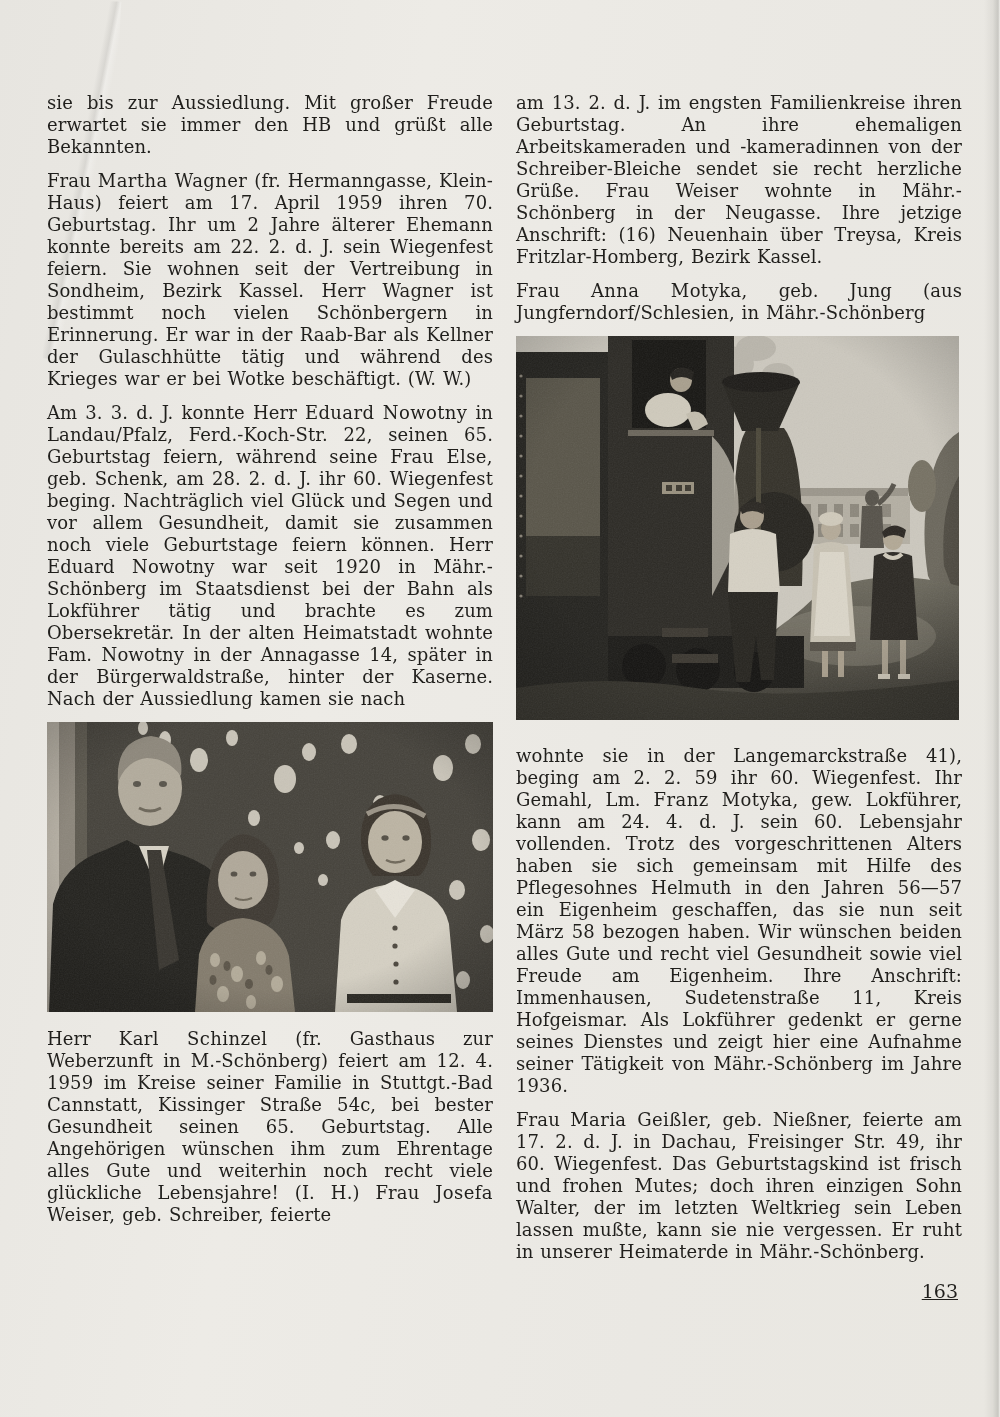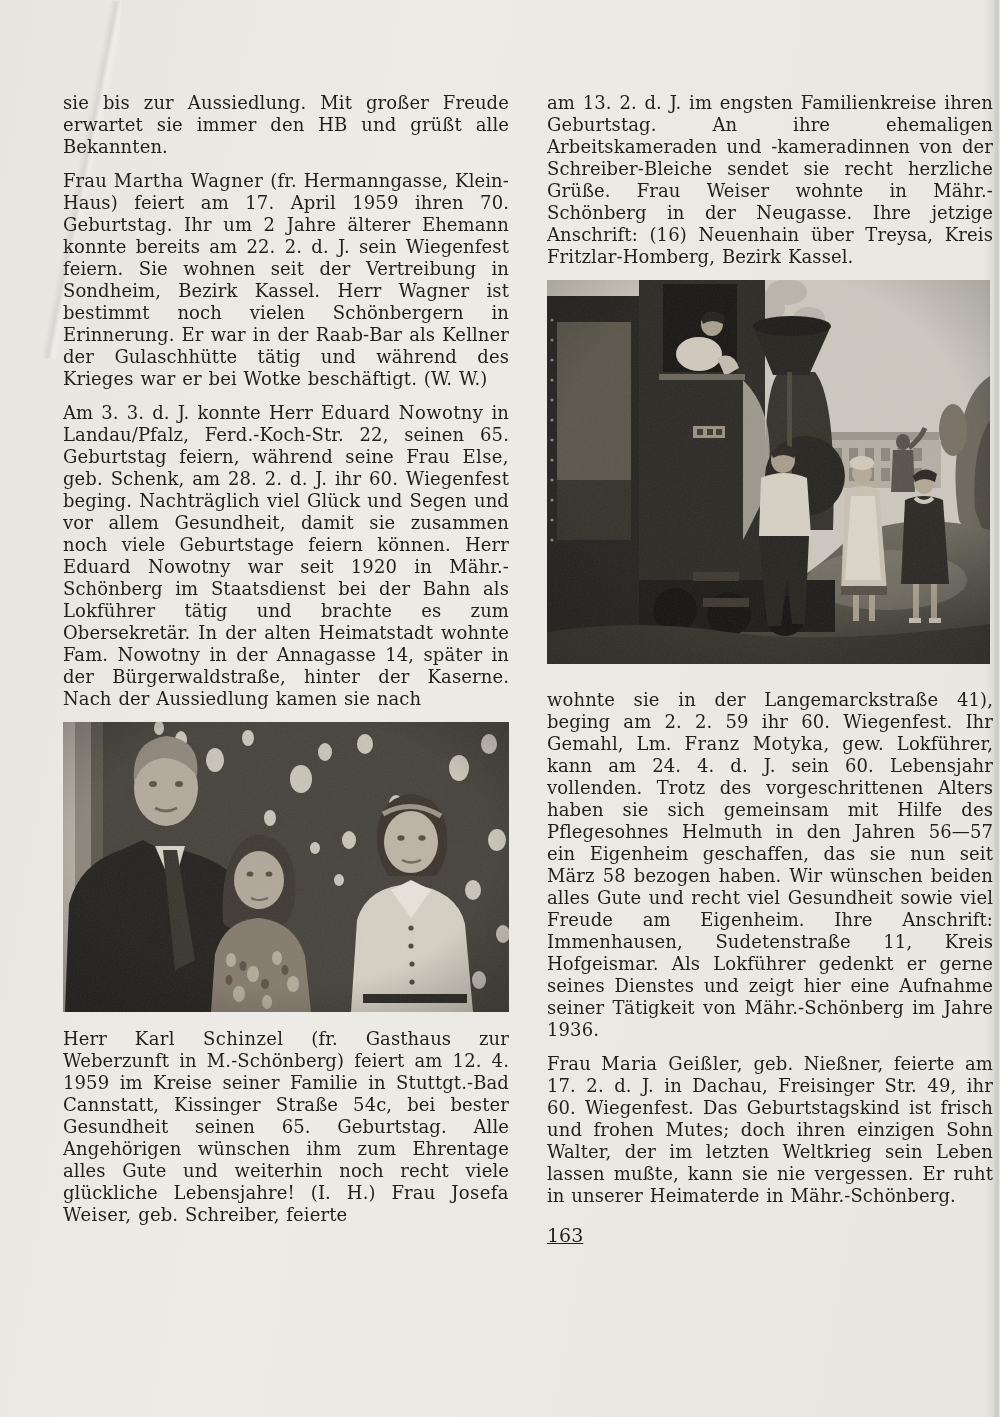--- a/index.html
+++ b/index.html
@@ -22,41 +22,41 @@
     transform:rotate(3deg);
     pointer-events:none;
   }
   
   .page::after{
     content:"";position:absolute;right:0;top:0;width:16px;height:100%;
     background:linear-gradient(to right,rgba(0,0,0,0) 0%,rgba(0,0,0,0.05) 55%,rgba(0,0,0,0.14) 88%,rgba(255,255,255,0.3) 100%);
     pointer-events:none;
   }
   .columns{
-    position:absolute;top:92px;left:63px;
-    display:flex;gap:38px;
+    position:absolute;top:92px;left:47px;
+    display:flex;gap:23px;
   }
   .col{width:446px;}
   .col p{
     margin:0 0 12px 0;
     font-size:18px;
     line-height:22px;
     text-align:justify;
     letter-spacing:0.1px;
     word-spacing:1px;
   }
   .col p b{font-weight:normal;letter-spacing:0.4px;}
   figure{margin:0;line-height:0;}
   .photo-family{width:446px;height:290px;margin:2px 0 16px 0;}
   .photo-loco{width:443px;height:384px;margin:4px 0 25px 0;}
   .photo-family svg,.photo-loco svg{width:100%;height:100%;display:block;}
   .byline{text-align:right !important;}
   .pagenum{
     margin-top:16px;
-    text-align:left;
+    text-align:right;
     font-size:19px;
     line-height:24px;
     padding-right:4px;
     text-decoration:underline;
   }
 </style>
 </head>
 <body>
 
 <div class="page">
@@ -163,20 +163,21 @@
         </svg>
       </figure>
 
 
       <p><span>Herr </span><b>Karl Schinzel</b><span> (fr. Gasthaus zur Weberzunft in M.-Schönberg) feiert am 12. 4. 1959 im Kreise seiner Familie in Stuttgt.-Bad Cannstatt, Kissinger Straße 54c, bei bester Gesundheit seinen 65. Geburtstag. Alle Angehörigen wünschen ihm zum Ehrentage alles Gute und weiterhin noch recht viele glückliche Lebensjahre! (I. H.) Frau </span><b>Josefa Weiser,</b><span> geb. Schreiber, feierte</span></p>
     </div>
 
     <div class="col">
       <p><span>am 13. 2. d. J. im engsten Familienkreise ihren Geburtstag. An ihre ehemaligen Arbeitskameraden und -kameradinnen von der Schreiber-Bleiche sendet sie recht herzliche Grüße. Frau Weiser wohnte in Mähr.-Schönberg in der Neugasse. Ihre jetzige Anschrift: (16) Neuenhain über Treysa, Kreis Fritzlar-Homberg, Bezirk Kassel.</span></p>
 
+      <p><span>Frau </span><b>Anna Motyka,</b><span> geb. Jung (aus Jungferndorf/Schlesien, in Mähr.-Schönberg</span></p>
 
       <figure class="photo-loco" role="img" aria-label="Dampflokomotive mit Lokführer am Führerstand, davor drei Personen auf einer Wiese, im Hintergrund Gebäude und Bäume">
         <svg viewBox="0 0 443 384" preserveAspectRatio="none">
           <defs>
             <radialGradient id="vg2" cx="50%" cy="45%" r="78%">
               <stop offset="60%" stop-color="rgba(0,0,0,0)"></stop>
               <stop offset="100%" stop-color="rgba(15,14,12,0.28)"></stop>
             </radialGradient>
             <linearGradient id="grass2" x1="0" y1="0" x2="0" y2="1">
               <stop offset="0%" stop-color="#6d6a5e"></stop>

